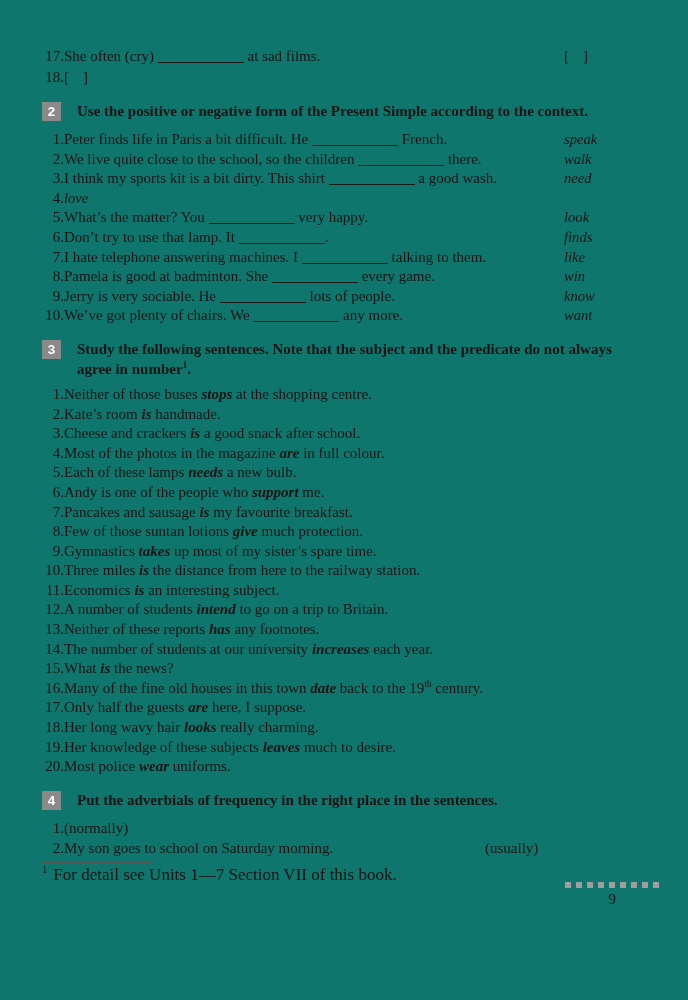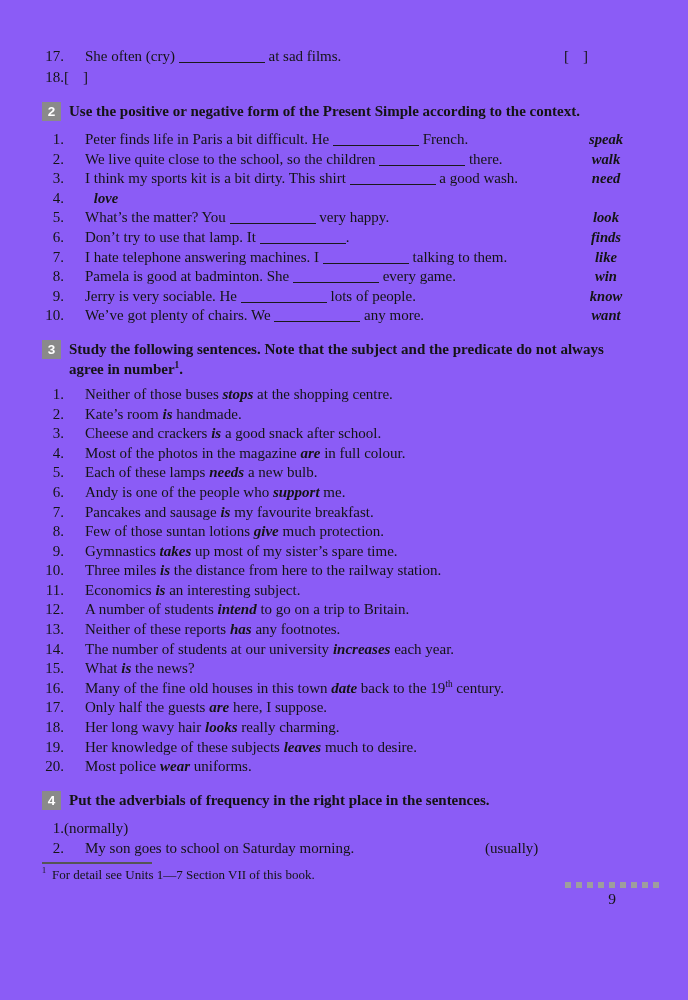--- a/index.html
+++ b/index.html
@@ -1,50 +1,50 @@
 <!DOCTYPE html>
 <html><head>
 <meta charset="utf-8">
 <style>
   html,body{margin:0;padding:0;background:#ffffff;}
   .page{
     position:relative;
     width:688px;height:1000px;
-    background:#8b5cf6;
+    background:#0f766e;
     font-family:"Liberation Serif", serif;
     font-size:15px;color:#141414;
     overflow:hidden;
   }
   .content{position:absolute;left:42px;top:46px;width:606px;}
   .r{display:flex;align-items:baseline;line-height:19.6px;}
   .top .r{line-height:21px;}
   .n{width:22px;flex-shrink:0;text-align:right;white-space:nowrap;}
-  .t{flex:1;margin-left:21px;}
+  .t{flex:1;margin-left:0;}
   .b{display:inline-block;width:86px;height:3px;border-bottom:1.3px solid #1a1a1a;position:relative;top:2px;}
   .bk{width:84px;flex-shrink:0;display:flex;gap:14px;}
-  .h{width:84px;flex-shrink:0;font-weight:bold;font-style:italic;font-size:14.6px;text-align:center;}
+  .h{width:84px;flex-shrink:0;font-weight:normal;font-style:italic;font-size:14.6px;}
   .a{width:163px;flex-shrink:0;}
   .sec-header{display:flex;align-items:flex-start;margin-top:13px;}
   .badge{
     width:19px;height:19px;flex-shrink:0;margin-top:1px;
     background:#8a8a8a;color:#ffffff;
     font-family:"Liberation Sans", sans-serif;font-weight:bold;font-size:13.5px;
     display:inline-flex;align-items:center;justify-content:center;
   }
-  .sec-title{font-weight:bold;margin-left:8px;line-height:20px;}
+  .sec-title{font-weight:bold;margin-left:16px;line-height:20px;}
   .w-limit{max-width:556px;}
   .items{margin-top:9px;}
   .items-tight{margin-top:6px;}
   .items-s4{margin-top:8px;}
   .items-s4 .r{line-height:20px;}
   .v{font-weight:bold;font-style:italic;}
   .sup{font-size:0.62em;vertical-align:super;line-height:0;}
   .footnote{margin-top:4px;}
   .fn-rule{width:110px;height:0;border-top:2px solid #555;}
-  .fn-text{margin-top:3px;font-size:13px;line-height:16px;}
+  .fn-text{margin-top:3px;font-size:17px;line-height:16px;}
   .fn-text .sup{margin-right:6px;}
   .footer{position:absolute;top:882px;right:28px;width:96px;text-align:center;}
   .dots{display:flex;gap:5px;justify-content:center;}
   .dot{display:inline-block;width:6px;height:6px;background:#9e9e9e;}
   .pagenum{margin-top:2px;font-size:15.5px;color:#141414;}
 </style>
 </head>
 <body>
 
 <div class="page">

